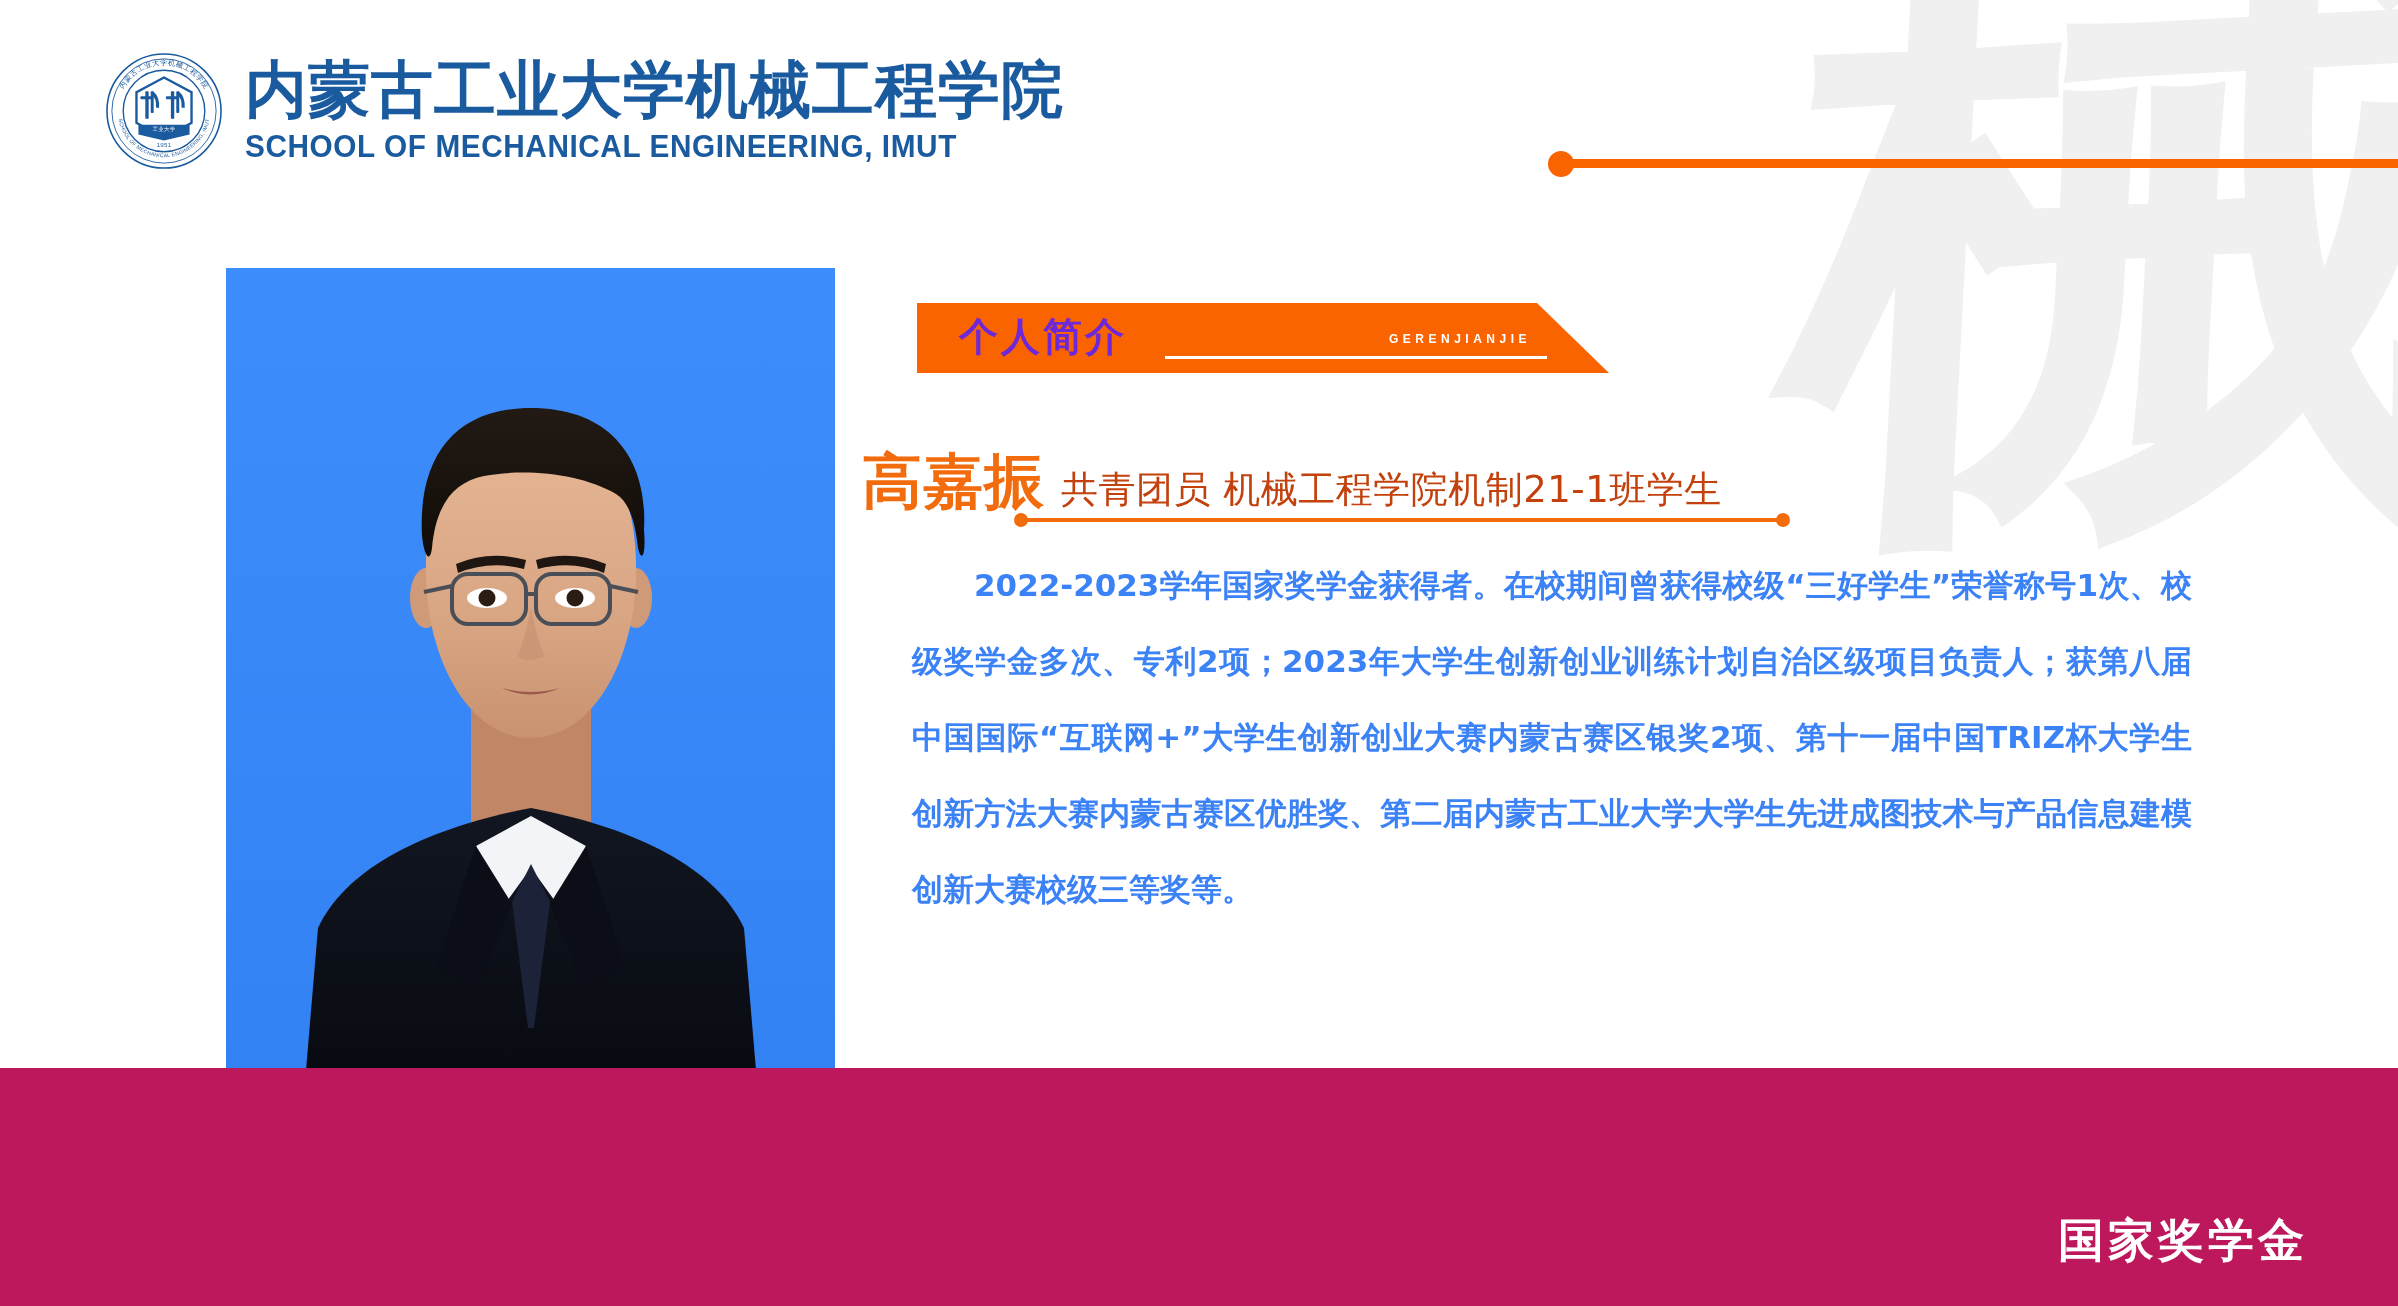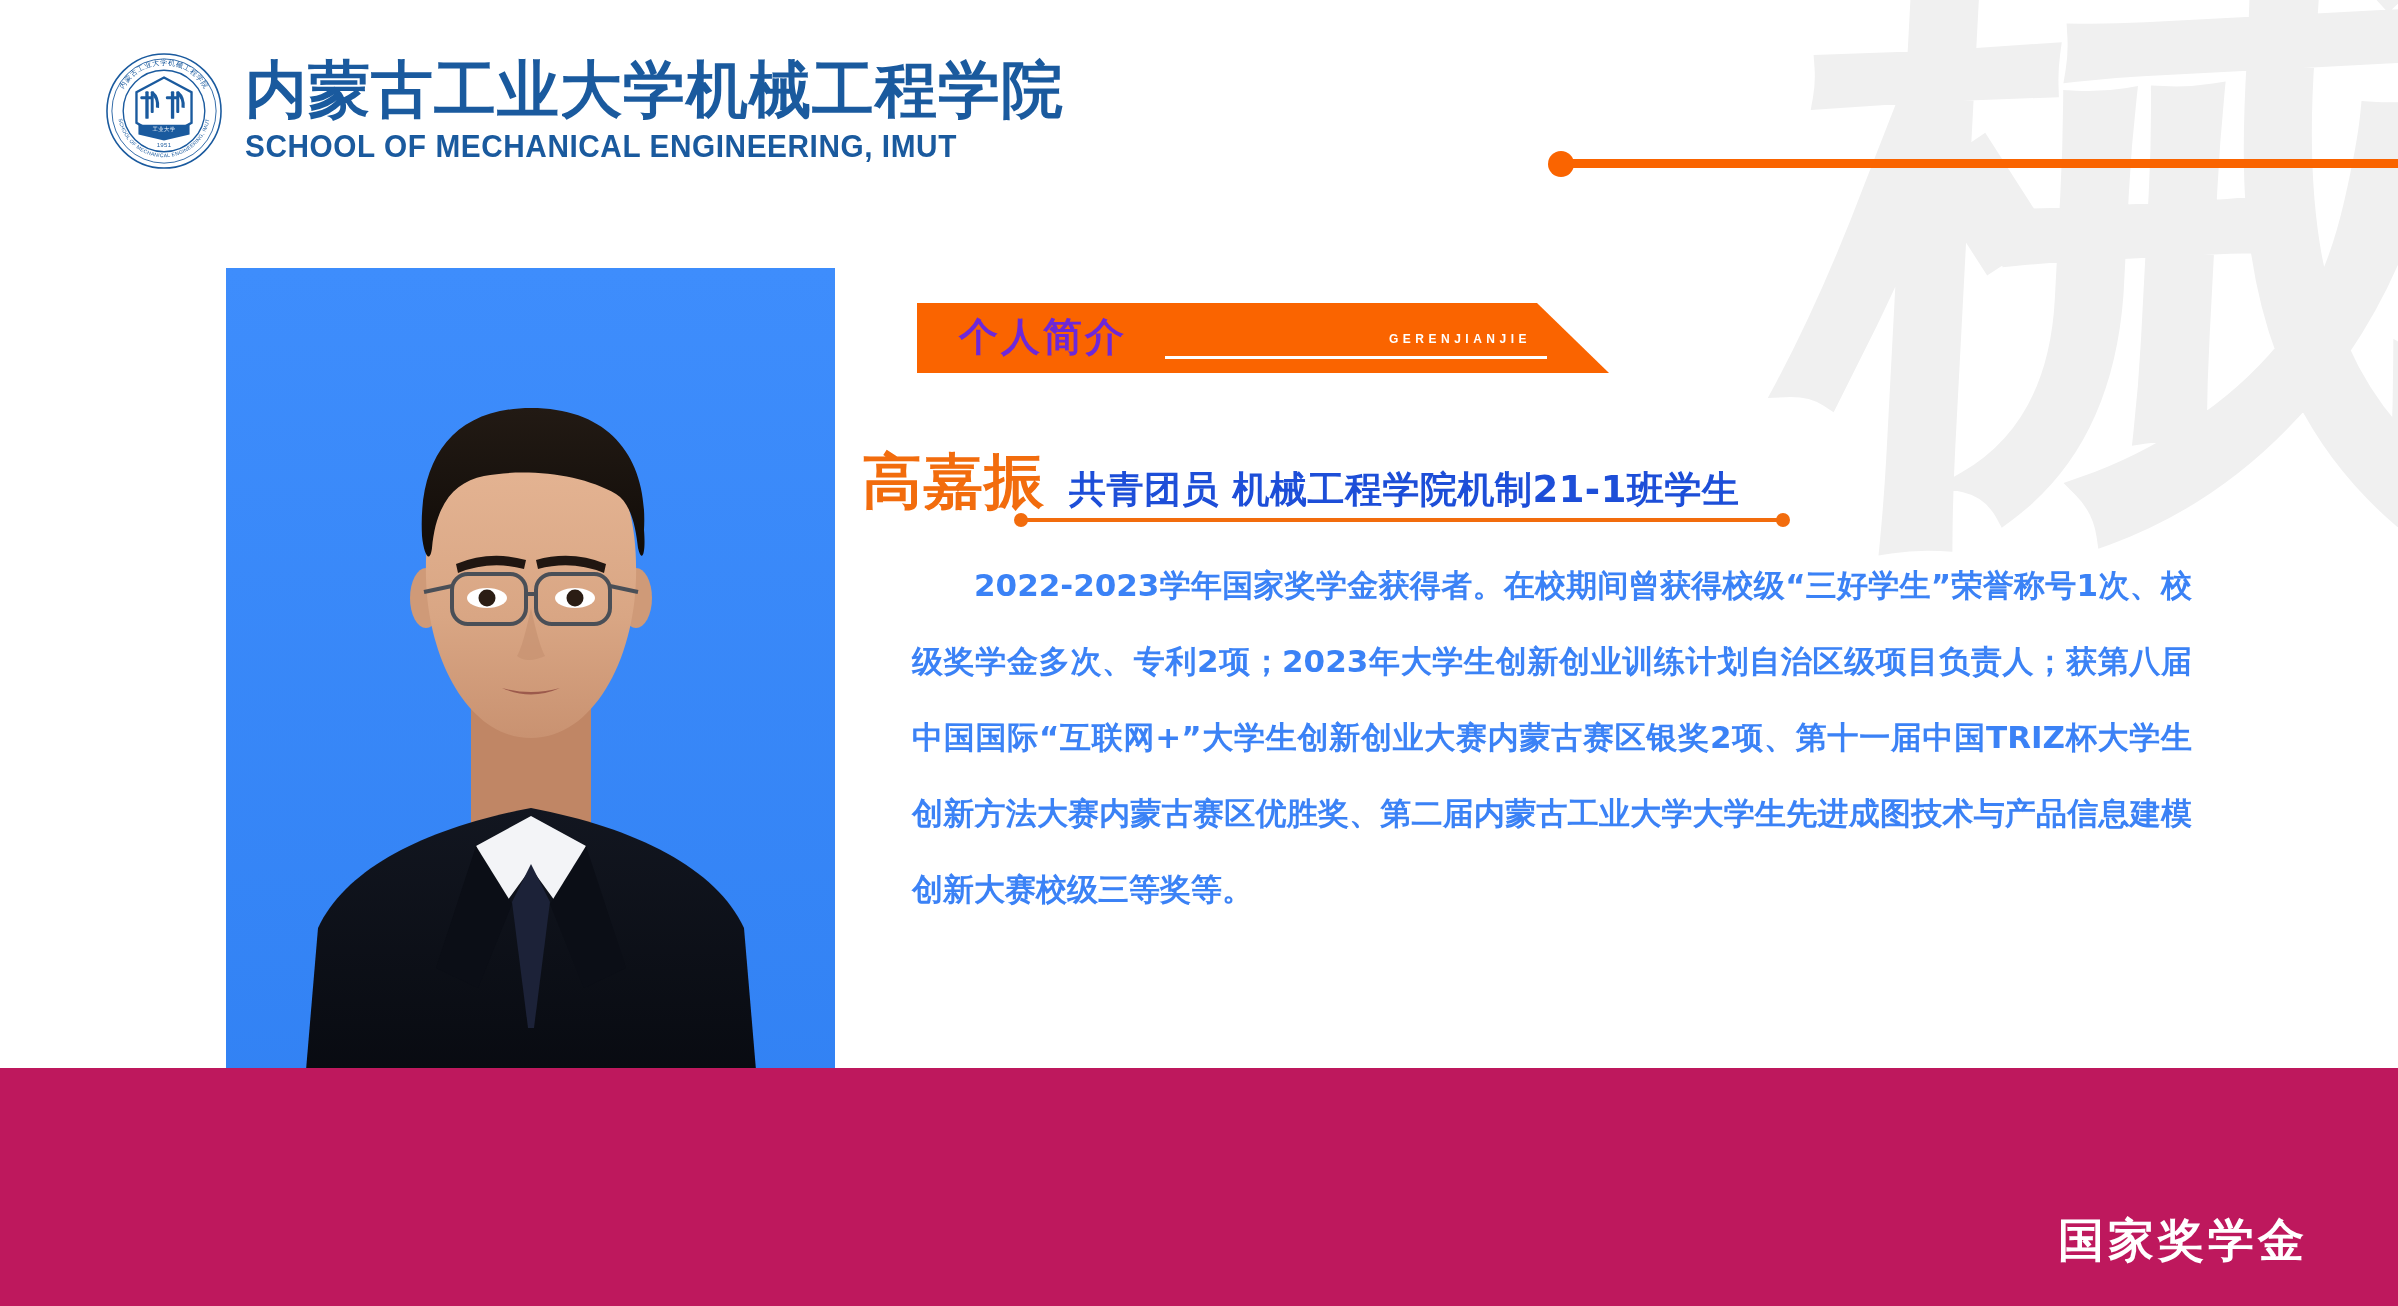--- a/index.html
+++ b/index.html
@@ -163,23 +163,23 @@
   .person-name {
     font-family: "DejaVu Serif", "Liberation Serif", serif;
     font-size: 60px;
     font-weight: 700;
     color: #f26c0d;
     letter-spacing: 1px;
   }
   .person-meta {
     font-family: "DejaVu Sans", "Liberation Sans", sans-serif;
     font-size: 37px;
-    font-weight: 700;
-    color: #1d4ed8;
-    margin-left: 24px;
+    font-weight: 400;
+    color: #c2410c;
+    margin-left: 16px;
     letter-spacing: 0.5px;
   }
   .name-rule {
     position: absolute;
     left: 1022px;
     top: 518px;
     width: 760px;
     height: 4px;
     background: #f26c0d;
   }

